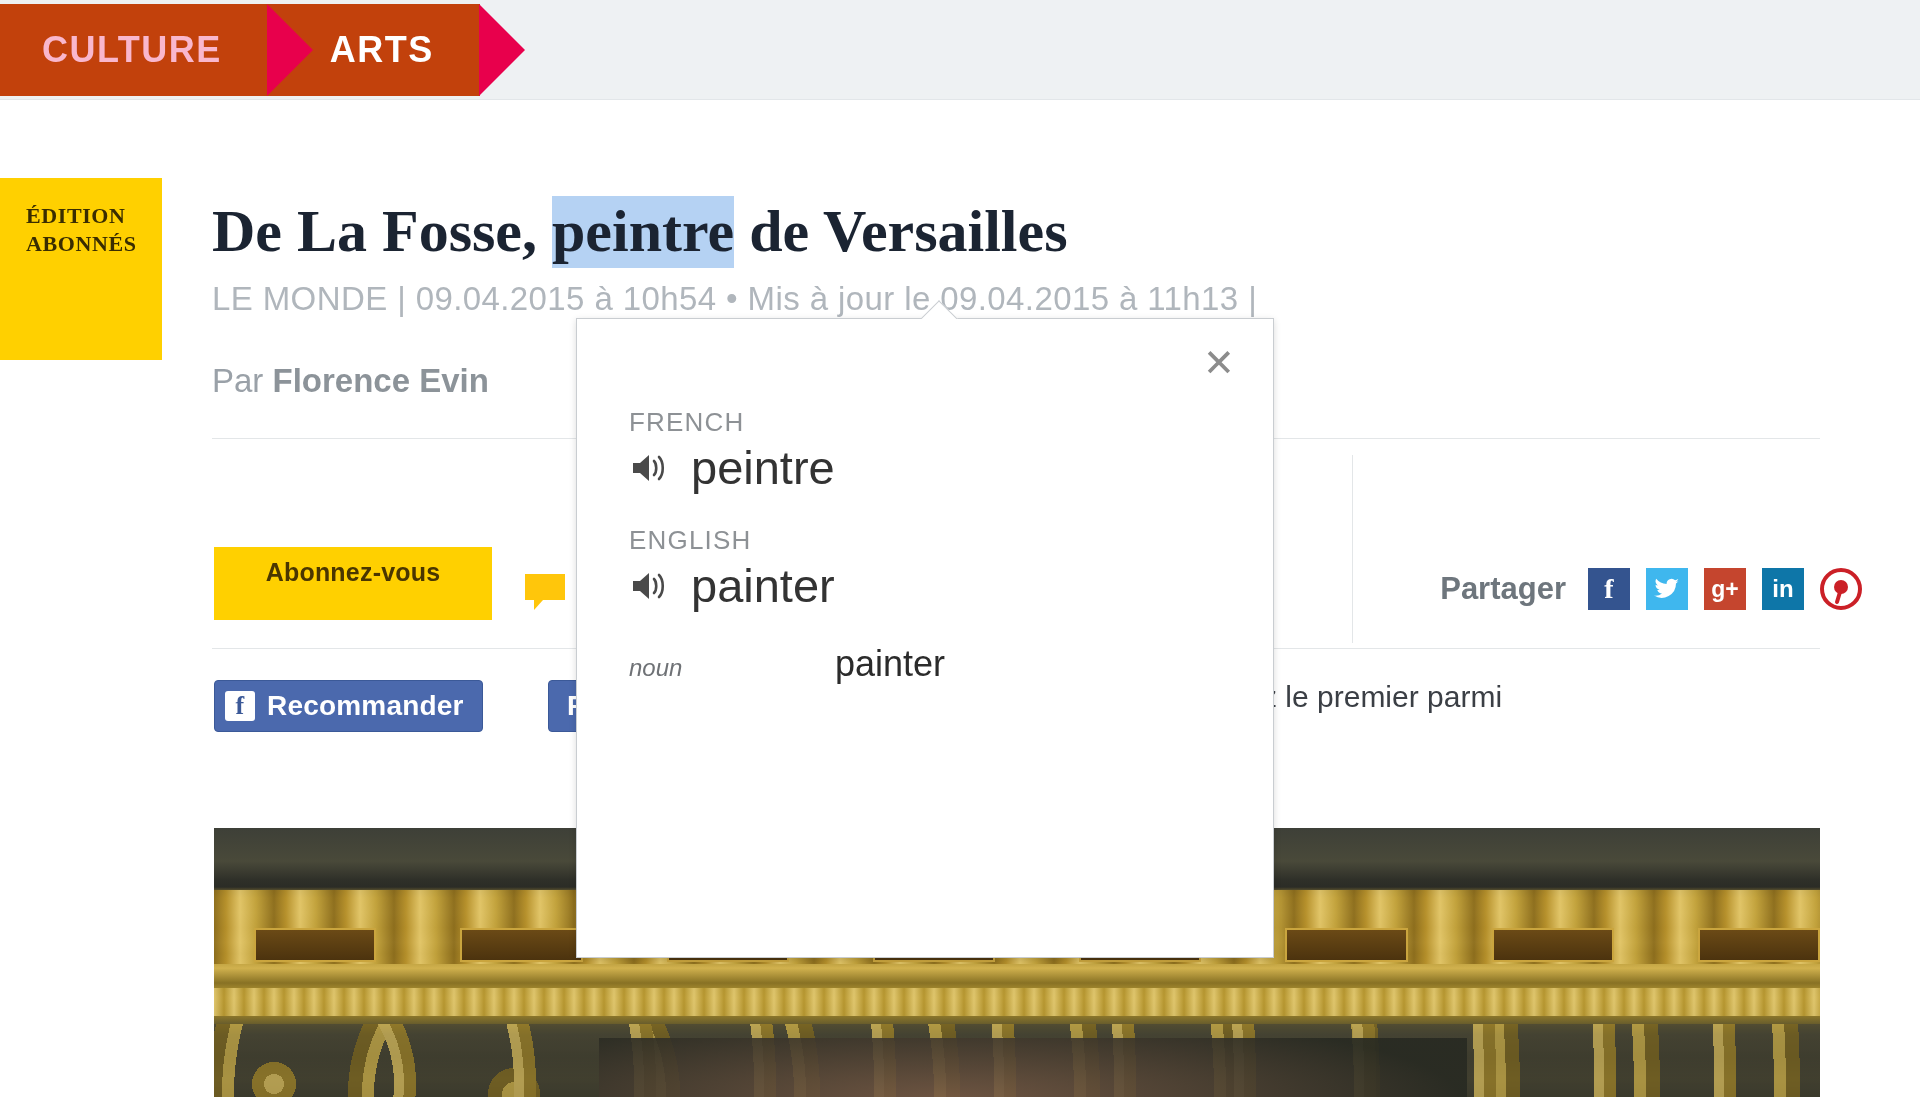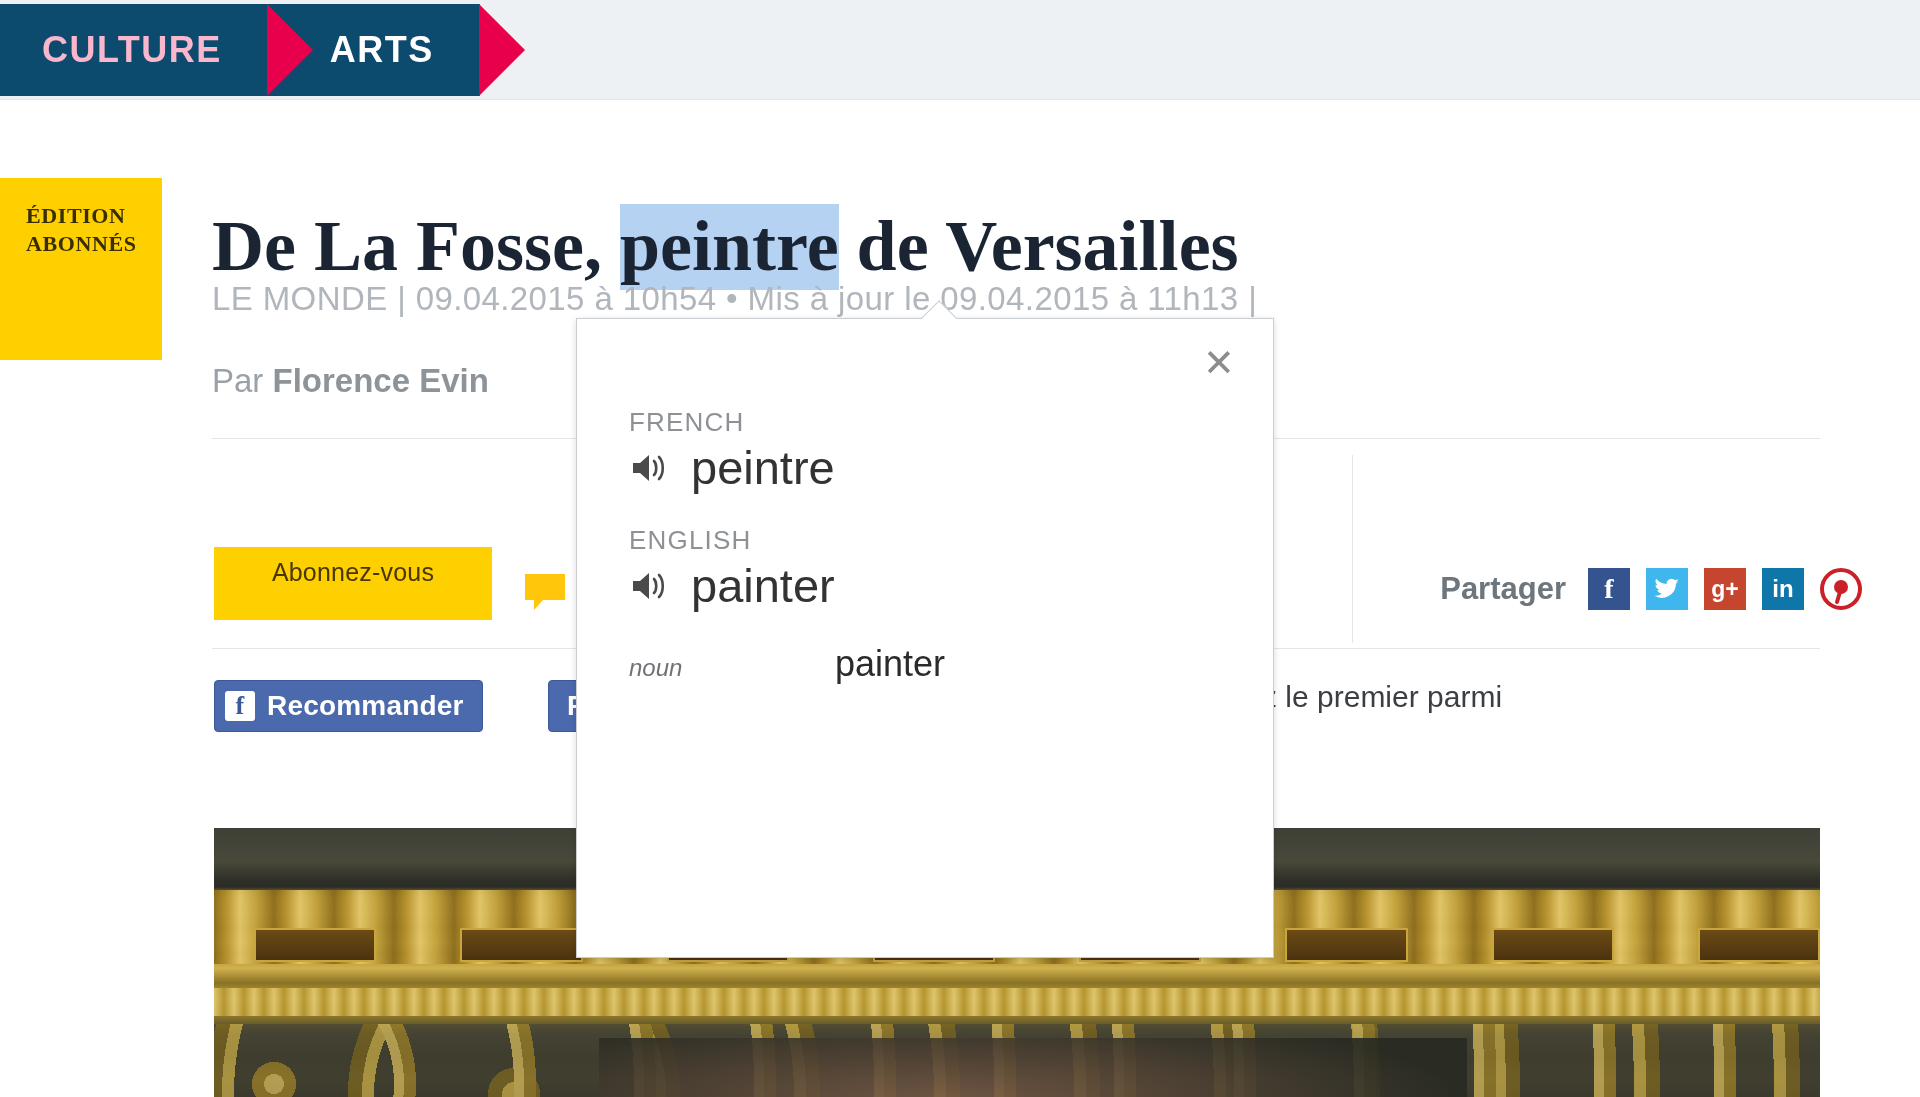--- a/index.html
+++ b/index.html
@@ -31,21 +31,21 @@
     position: absolute;
     left: 0; top: 4px;
     height: 92px;
     display: flex;
     align-items: stretch;
   }
   .rubric-tab {
     position: relative;
     display: flex;
     align-items: center;
-    background: #0c4a6e;
+    background: #c2410c;
     padding: 0 46px 0 50px;
     height: 92px;
     color: #ffffff;
     font-size: 36px;
     font-weight: bold;
     letter-spacing: 1.5px;
     font-family: "Liberation Sans", sans-serif;
   }
   .rubric-tab.first { color: #f9b7cd; padding-left: 42px; }
   .rubric-tab::after {
@@ -87,21 +87,21 @@
     padding: 24px 0 0 26px;
     font-family: Liberation Serif, serif;
   }
 
   .headline {
     position: absolute;
     left: 212px; top: 60px;
     width: 1540px;
     font-family: "Liberation Serif", serif;
     font-weight: bold;
-    font-size: 72px;
+    font-size: 60px;
     line-height: 1.06;
     color: #1b2432;
     white-space: nowrap;
   }
   .headline .sel {
     background: #b5d2f3;
     padding: 2px 0 4px 0;
   }
 
   .meta-line {
@@ -132,21 +132,21 @@
   .divider.top { top: 338px; }
   .divider.bottom { top: 548px; }
 
   .subscribe-btn {
     position: absolute;
     left: 214px; top: 447px;
     width: 278px; height: 73px;
     background: #ffd000;
     color: #4a3600;
     font-size: 25px;
-    font-weight: normal;
+    font-weight: bold;
     line-height: 1.25;
     text-align: center;
     padding-top: 10px;
     letter-spacing: 0.2px;
   }
 
   .comment-icon {
     position: absolute;
     left: 525px; top: 474px;
     width: 40px; height: 30px;

